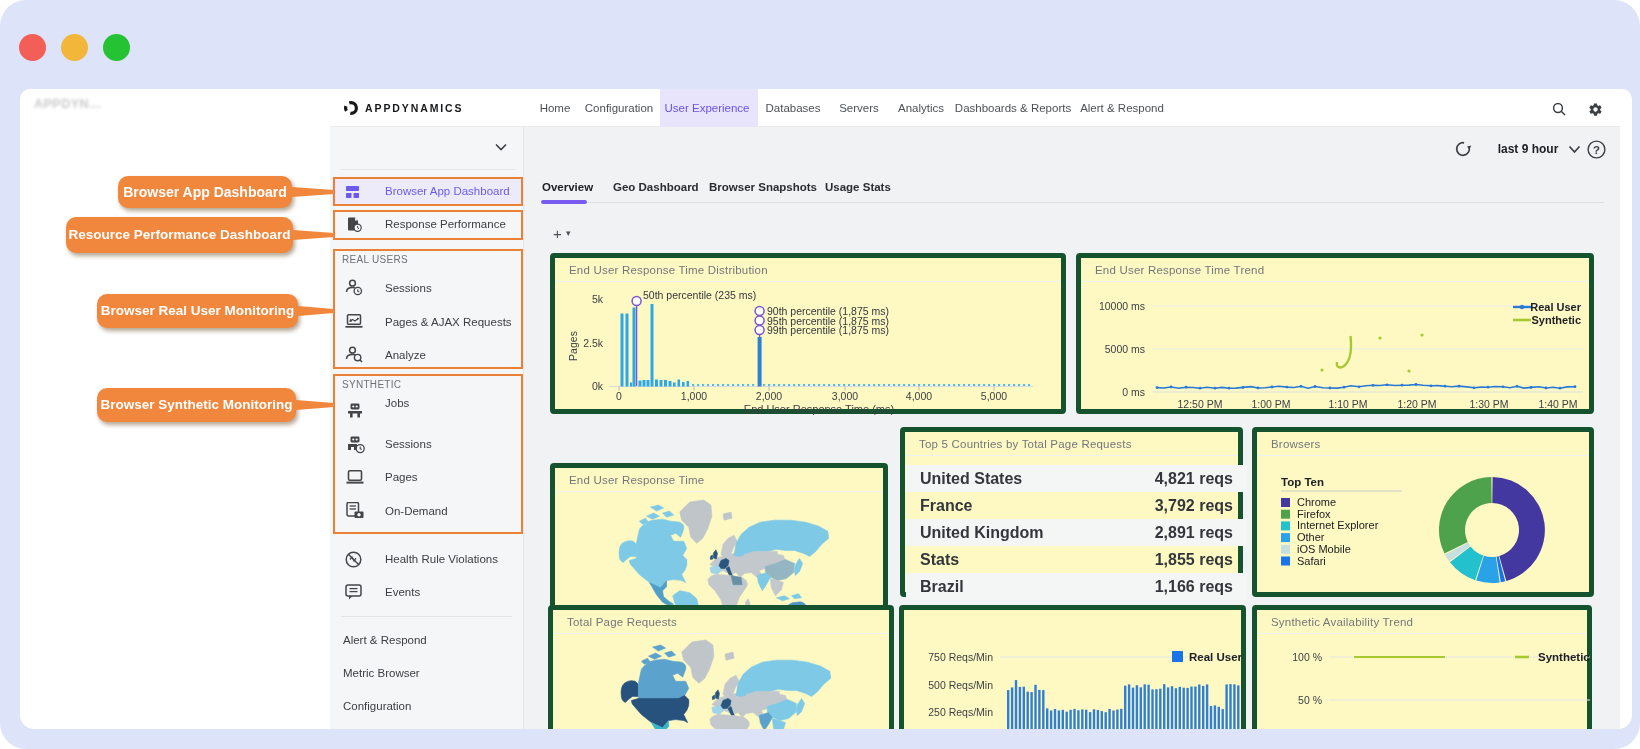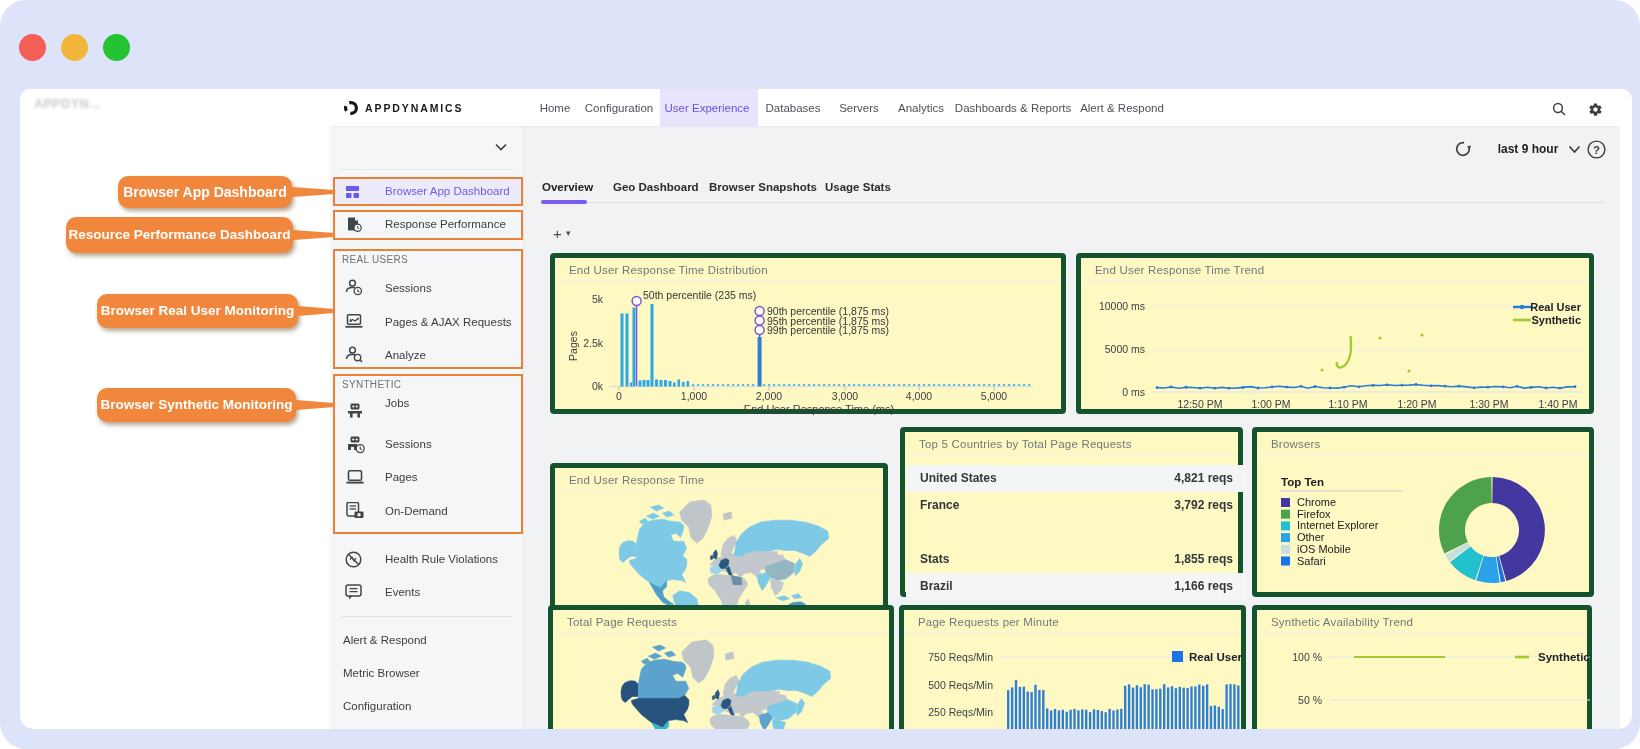--- a/index.html
+++ b/index.html
@@ -15,21 +15,21 @@
   .logo-txt{position:absolute;left:345px;top:0;height:38px;line-height:39px;font-size:10.5px;font-weight:bold;letter-spacing:1.9px;color:#17181a;}
   
   .sidebar{position:absolute;left:310px;top:38px;width:193px;height:602px;background:#f5f6f7;border-right:1px solid #e4e6e8;}
   .content{position:absolute;left:504px;top:38px;width:1096px;height:602px;background:#f1f2f4;}
   .panel{position:absolute;background:#fef9c3;border:5px solid #14532d;border-radius:4px;box-sizing:border-box;}
   .ptitle{position:absolute;left:0;top:0;right:0;height:23px;line-height:25px;padding-left:14px;font-size:11.5px;letter-spacing:0.2px;color:#72777c;border-bottom:1px solid #f0f1f2;}
   .mi-text{font-size:11.5px;color:#3c4043;}
   .obox{position:absolute;border:2px solid #ea8135;box-sizing:border-box;}
   .callout{position:absolute;background:#f0873c;border-radius:10px;color:#fff;font-weight:bold;font-size:13.5px;text-align:center;white-space:nowrap;box-shadow:2px 3px 4px rgba(90,60,20,0.45);}
   .ssmall{font-size:10px;color:#6d7277;letter-spacing:0.3px;}
-  .trow{left:1px;width:341px;height:27px;line-height:27px;font-size:12px;font-weight:bold;color:#33373c;}
+  .trow{left:1px;width:341px;height:27px;line-height:27px;font-size:16px;font-weight:bold;color:#33373c;}
   .trow span{margin-left:14px;}
   .trow b{position:absolute;right:14px;font-weight:bold;}
 </style>
 </head>
 <body>
 <div class="frame">
   <div class="dot" style="left:19px;background:#f35e56;"></div>
   <div class="dot" style="left:61px;background:#f2b63b;"></div>
   <div class="dot" style="left:103px;background:#25c234;"></div>
 
@@ -380,20 +380,21 @@
         <div class="ptitle">End User Response Time</div>
         <svg class="abs" style="left:62px;top:31px" width="212" height="136">
             <use href="#wmap" style="--ak:#7ec9e6;--ca:#7ec9e6;--us:#7ec9e6;--mx:#4e9fc9;--gl:#bfc5c9;--sa:#7ec9e6;--arg:#9fd4ea;--bo:#c3c8cc;--uk:#28567f;--sc:#c3c8cc;--eu:#c3c8cc;--fr:#28567f;--es:#9fd4ea;--af:#c3c8cc;--eg:#6b8fa5;--za:#5ba4cc;--ru:#7ec9e6;--kz:#c3c8cc;--cn:#93b6c2;--in:#7ec9e6;--sea:#c3c8cc;--jp:#7ec9e6;--id:#7ec9e6;--au:#4e94c4;--nz:#e8eef0;"></use>
           </svg>
       </div>
 
       <div class="panel" style="left:880px;top:338px;width:343px;height:170px;">
         <div class="ptitle">Top 5 Countries by Total Page Requests</div>
         <div class="abs trow" style="top:33px;background:#f4f5f5;"><span>United States</span><b>4,821 reqs</b></div>
         <div class="abs trow" style="top:60px;"><span>France</span><b>3,792 reqs</b></div>
+        <div class="abs trow" style="top:87px;background:#f4f5f5;"><span>United Kingdom</span><b>2,891 reqs</b></div>
         <div class="abs trow" style="top:114px;"><span>Stats</span><b>1,855 reqs</b></div>
         <div class="abs trow" style="top:141px;background:#f4f5f5;"><span>Brazil</span><b>1,166 reqs</b></div>
       </div>
 
       <div class="panel" style="left:1232px;top:338px;width:342px;height:170px;">
         <div class="ptitle">Browsers</div>
         <svg class="abs" style="left:0;top:0" width="340" height="168" viewBox="0 0 340 168" font-family="Liberation Sans">
           <text x="24" y="54" font-size="11.5" font-weight="bold" fill="#202124">Top Ten</text>
           <line x1="24" y1="59" x2="145" y2="59" stroke="#c9cbcd"></line>
           <g font-size="11" fill="#202124">
@@ -420,21 +421,20 @@
       </div>
 
       <div class="panel" style="left:528px;top:516px;width:346px;height:170px;">
         <div class="ptitle">Total Page Requests</div>
         <svg class="abs" style="left:66px;top:29px" width="212" height="136">
             <use href="#wmap" style="--ak:#27527e;--ca:#5ba3cc;--us:#27527e;--mx:#35b5c8;--gl:#bfc5c9;--sa:#7ec9e6;--arg:#9fd4ea;--bo:#9fd4ea;--uk:#28567f;--sc:#c3c8cc;--eu:#c3c8cc;--fr:#28567f;--es:#9fd4ea;--af:#c3c8cc;--eg:#c3c8cc;--za:#c3c8cc;--ru:#7ec9e6;--kz:#c3c8cc;--cn:#7ec9e6;--in:#5ba3cc;--sea:#7ec9e6;--jp:#7ec9e6;--id:#7ec9e6;--au:#4e94c4;--nz:#e8eef0;"></use>
           </svg>
       </div>
 
       <div class="panel" style="left:879px;top:516px;width:347px;height:170px;">
-        <div class="ptitle">Page Requests per Minute</div>
         <svg class="abs" style="left:0;top:0" width="345" height="168" viewBox="0 0 345 168" font-family="Liberation Sans">
           <g font-size="10.5" fill="#3a3f44">
             <text x="89" y="51" text-anchor="end">750 Reqs/Min</text>
             <text x="89" y="79" text-anchor="end">500 Reqs/Min</text>
             <text x="89" y="106" text-anchor="end">250 Reqs/Min</text>
           </g>
           <line x1="96" y1="47" x2="330" y2="47" stroke="#e4e6e8"></line>
           <rect x="268" y="41" width="11" height="11" fill="#1a73e8"></rect>
           <text x="285" y="50.5" font-size="11.5" font-weight="bold" fill="#202124">Real User</text>
           <rect x="103.0" y="80.1" width="2.4" height="87.9" fill="#2f7fd6"></rect>

